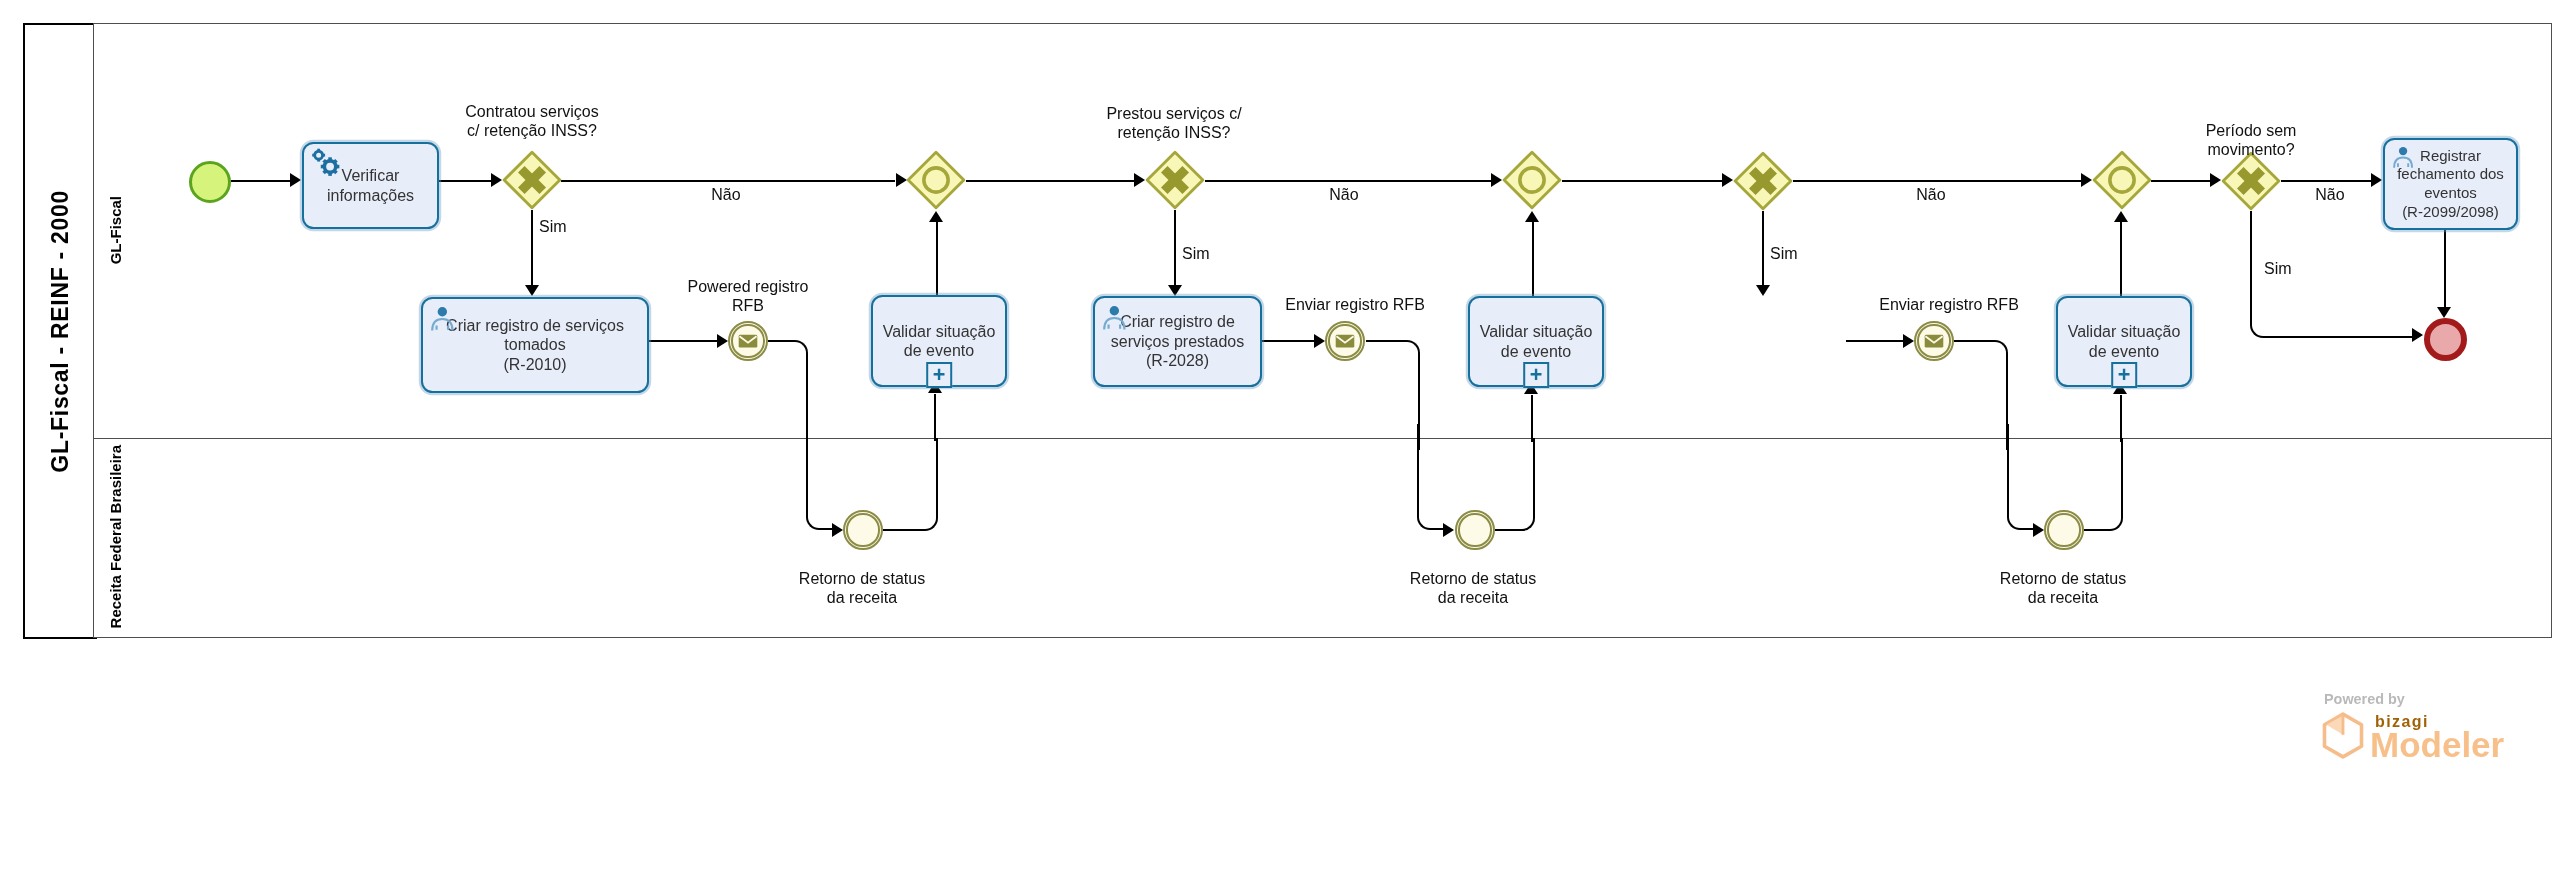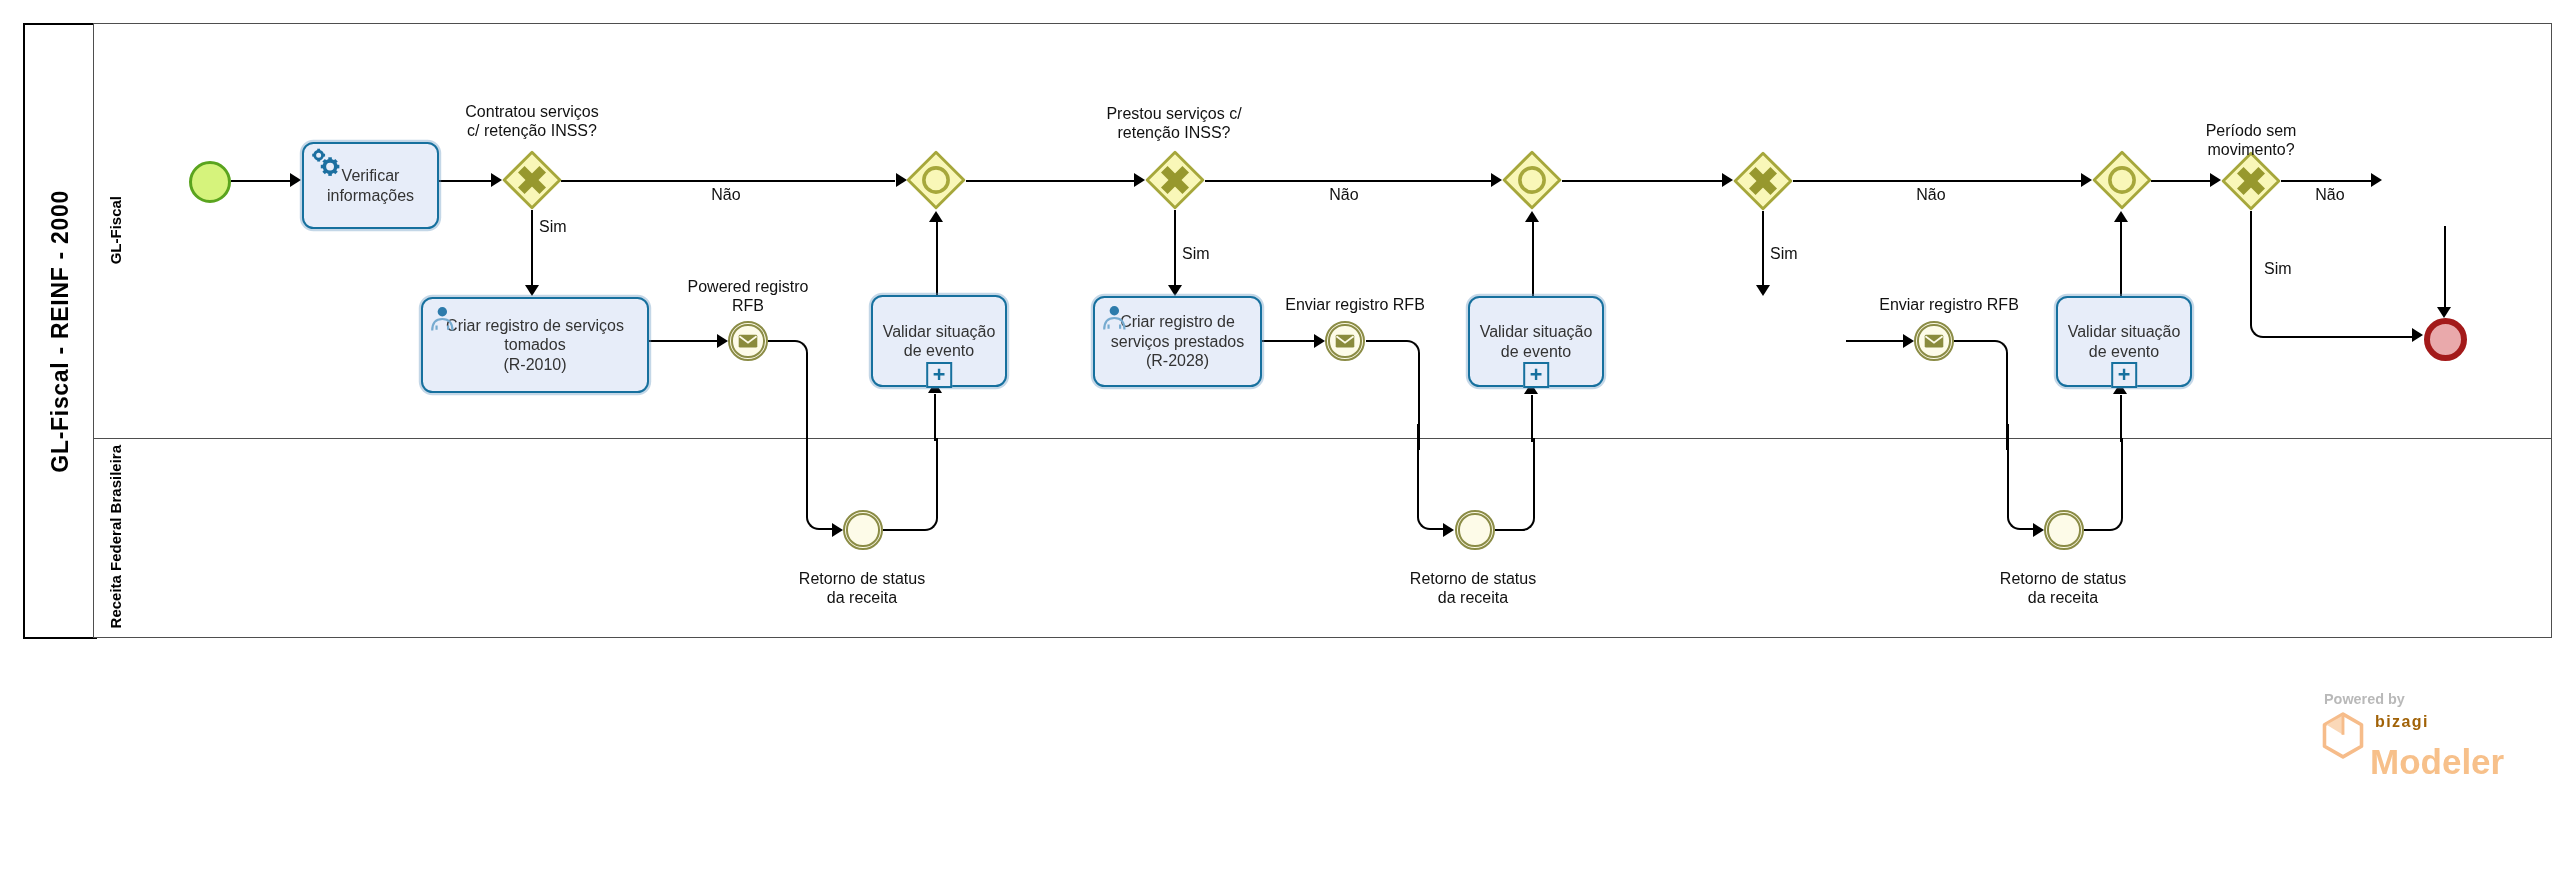--- a/index.html
+++ b/index.html
@@ -287,20 +287,31 @@
     <div class="plus-marker">+</div>
   </div>
 
 
   <div class="task" style="left:2056px;top:296px;width:132px;height:87px;">
     <span class="txt">Validar situação
 de evento</span>
     <div class="plus-marker">+</div>
   </div>
 
+  <div class="task" style="left:2383px;top:138px;width:131px;height:88px;font-size:15px;line-height:18.7px;">
+    <svg class="abs" style="left:7.2px;top:5.8px;" width="26" height="23" viewBox="0 0 40 36">
+      <circle cx="17" cy="8" r="6.5" fill="#2d7bab"></circle>
+      <path d="M3 34 Q3 18 17 18 Q31 18 31 34" stroke="#76abd0" stroke-width="3" fill="none"></path>
+      <path d="M9 27 L9 33 M25 27 L25 33" stroke="#76abd0" stroke-width="3"></path>
+    </svg>
+    <span class="txt">Registrar
+fechamento dos
+eventos
+(R-2099/2098)</span>
+  </div>
 
   <div class="lbl" style="left:460px;top:102px;width:144px;">Contratou serviços
 c/ retenção INSS?</div>
   <div class="lbl" style="left:1095px;top:104px;width:158px;">Prestou serviços c/
 retenção INSS?</div>
   <div class="lbl" style="left:2161px;top:121px;width:180px;">Período sem movimento?</div>
 
   <div class="lbl lbl-left" style="left:539px;top:217px;">Sim</div>
   <div class="lbl lbl-left" style="left:1182px;top:244px;">Sim</div>
   <div class="lbl lbl-left" style="left:1770px;top:244px;">Sim</div>
@@ -323,16 +334,16 @@
   <div class="lbl" style="left:1984px;top:569px;width:158px;">Retorno de status
 da receita</div>
 
   <div class="powered" style="left:2324px;top:691px;">Powered by</div>
   <svg class="abs" style="left:2322px;top:712px;" width="42" height="47" viewBox="0 0 58 66">
     <polygon points="29,3 55,18 55,48 29,63 3,48 3,18" fill="none" stroke="#f6bc8a" stroke-width="5" stroke-linejoin="round"></polygon>
     <polygon points="6,18 29,5 29,32" fill="#fad8b8"></polygon>
     <line x1="29" y1="5" x2="29" y2="32" stroke="#f6bc8a" stroke-width="4"></line>
   </svg>
   <div class="brand-small" style="left:2375px;top:713px;">bizagi</div>
-  <div class="brand-big" style="left:2370px;top:742px;text-align:center;">Modeler</div>
+  <div class="brand-big" style="left:2370px;top:725px;text-align:center;">Modeler</div>
 
 </div>
 
 
 </body></html>

